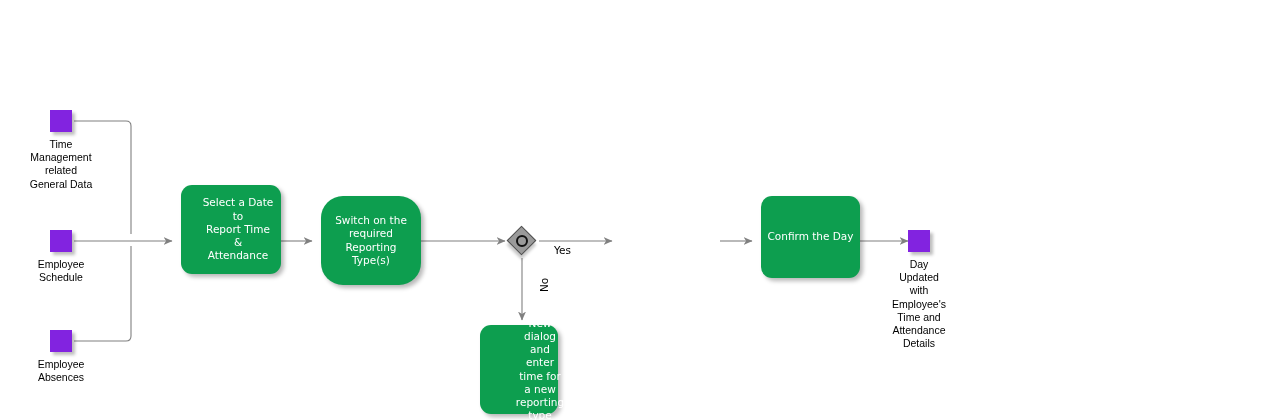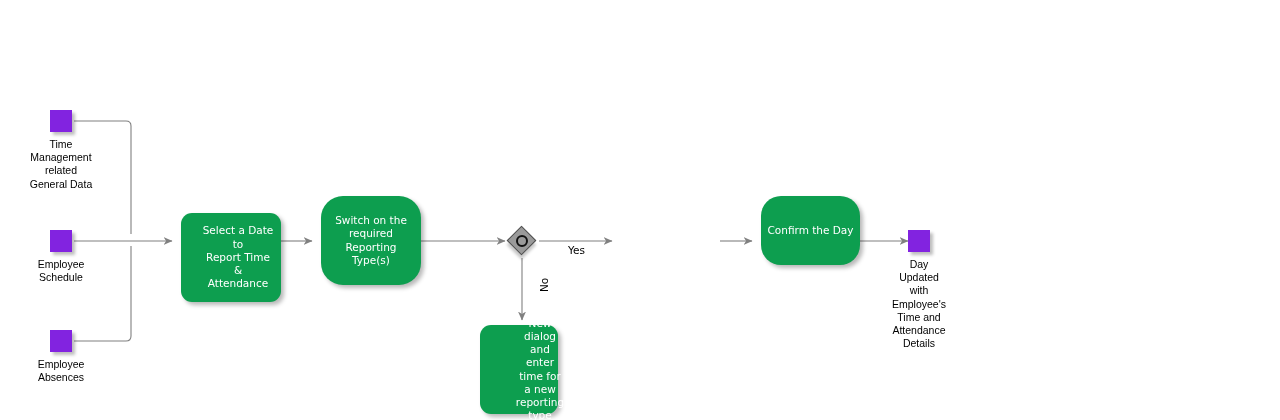--- a/index.html
+++ b/index.html
@@ -184,52 +184,52 @@
     <div class="do-label">Employee
 Schedule</div>
   </div>
 
   <div class="data-object" style="left:8px; top:330px;">
     <div class="swatch"></div>
     <div class="do-label">Employee
 Absences</div>
   </div>
 
-  <div class="process" style="left:181px; top:213px; width:100px; height:89px;padding-left:20px;">
+  <div class="process" style="left:181px; top:185px; width:100px; height:89px;padding-left:20px;">
     <span class="p-label">Select a Date to
 Report Time &amp;
 Attendance</span>
   </div>
 
   <div class="process" style="left:321px; top:196px; width:100px; height:89px;border-radius:22px;">
     <span class="p-label">Switch on the
 required
 Reporting
 Type(s)</span>
   </div>
 
 
-  <div class="process" style="left:761px; top:196px; width:99px; height:69px;border-radius:20px;">
+  <div class="process" style="left:761px; top:196px; width:99px; height:82px;">
     <span class="p-label">Confirm the Day</span>
   </div>
 
   <div class="process" style="left:480px; top:325px; width:78px; height:89px;padding-left:48px;">
     <span class="p-label">Go to New
 dialog and enter
 time for a new
 reporting type
 code</span>
   </div>
 
   <div class="gateway" style="left:507px; top:226px;">
     <div class="diamond"></div>
     <div class="ring"></div>
   </div>
 
-  <div class="edge-label" style="left:568px; top:244px;">Yes</div>
+  <div class="edge-label" style="left:554px; top:244px;">Yes</div>
 
   <div class="edge-label rot" style="left:538px; top:292px;">No</div>
 
   <div class="data-object" style="left:866px; top:230px;">
     <div class="swatch"></div>
     <div class="do-label">Day
 Updated
 with
 Employee's
 Time and

